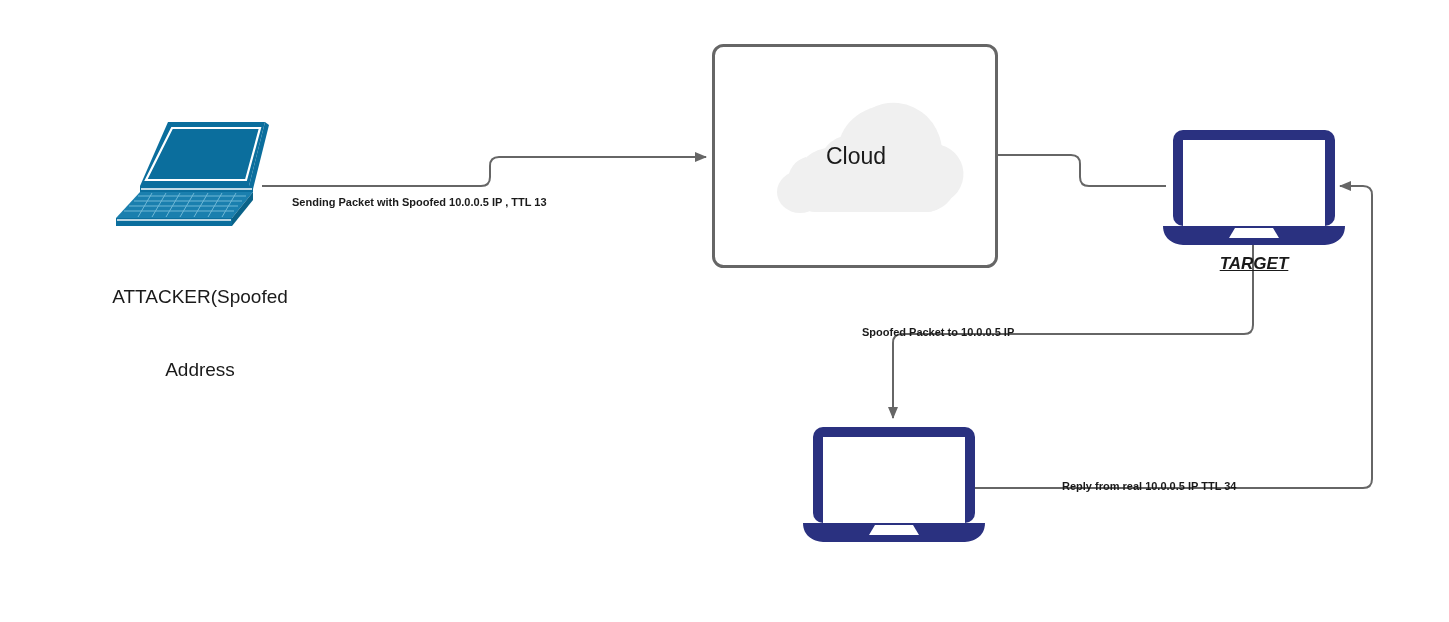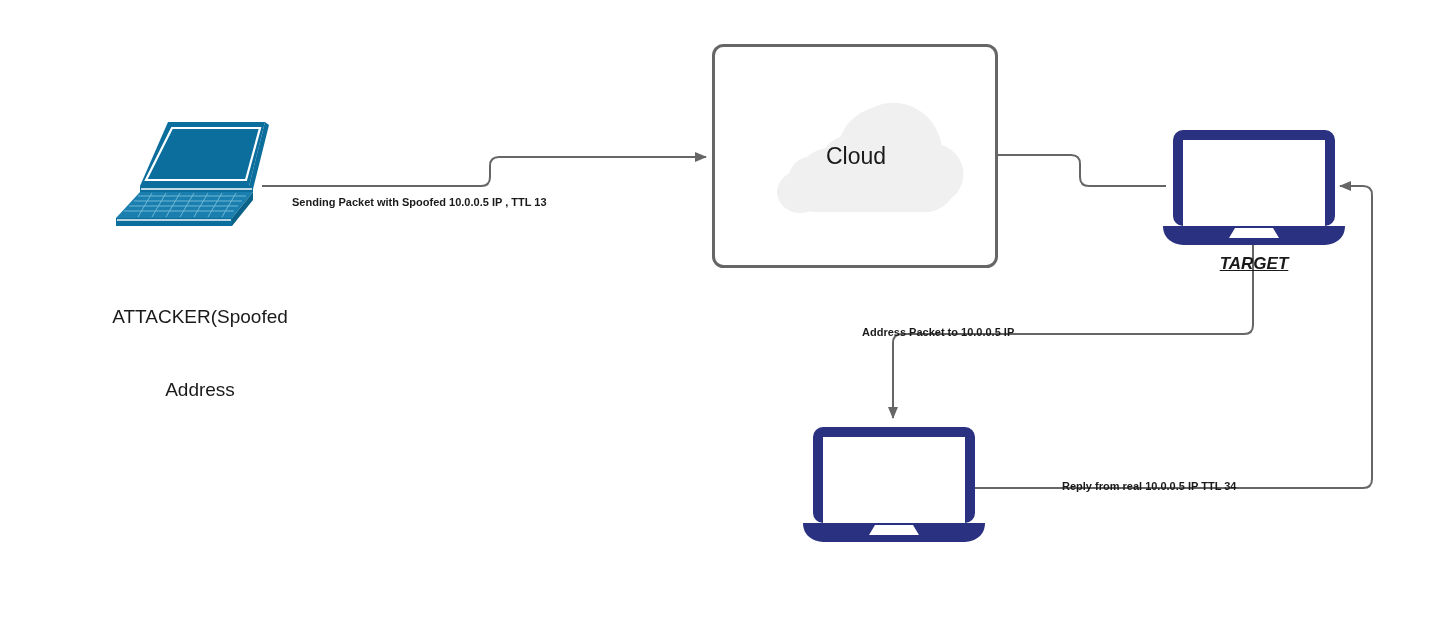--- a/index.html
+++ b/index.html
@@ -110,21 +110,21 @@
         <line x1="112" y1="73" x2="98" y2="97"></line>
         <line x1="126" y1="73" x2="112" y2="97"></line>
       </g>
 
       <polygon points="6,98 122,98 122,106 6,106" fill="#0b6e9d"></polygon>
       <polygon points="122,98 143,72 143,80 122,106" fill="#0a6288"></polygon>
       <polygon points="7,99 121,99 121,101 7,101" fill="#ffffff" opacity="0.7"></polygon>
     </svg>
   </div>
 
-  <div class="node-label label-plain" style="left:60px; top:256px; width:280px;">
+  <div class="node-label label-plain" style="left:60px; top:236px; width:280px;">
     <div>ATTACKER(Spoofed</div>
     <div>Address</div>
   </div>
 
   <div class="edge-label" style="left:292px; top:197px;">Sending Packet with Spoofed 10.0.0.5 IP , TTL 13</div>
 
   <div class="node" style="left:712px; top:44px;">
     <svg width="286" height="224" viewBox="0 0 286 224" xmlns="http://www.w3.org/2000/svg">
       <rect x="1.5" y="1.5" width="283" height="221" rx="10" ry="10" fill="#ffffff" stroke="#666666" stroke-width="3"></rect>
       <path fill="#f0f0f0" d="M106,124
@@ -149,21 +149,21 @@
     <svg width="198" height="120" viewBox="0 0 198 120" xmlns="http://www.w3.org/2000/svg">
       <rect x="18" y="2" width="162" height="96" rx="10" ry="10" fill="#2a3180"></rect>
       <rect x="28" y="12" width="142" height="86" fill="#ffffff"></rect>
       <path d="M8,98 L190,98 C190,112 178,117 168,117 L30,117 C20,117 8,112 8,98 Z" fill="#2a3180"></path>
       <path d="M80,100 L118,100 L124,110 L74,110 Z" fill="#ffffff"></path>
     </svg>
   </div>
 
   <div class="node-label label-bolditalic" style="left:1155px; top:253px; width:198px;">TARGET</div>
 
-  <div class="edge-label" style="left:862px; top:327px;">Address Packet to 10.0.0.5 IP</div>
+  <div class="edge-label" style="left:862px; top:327px;">Spoofed Packet to 10.0.0.5 IP</div>
 
   <div class="node" style="left:795px; top:425px;">
     <svg width="198" height="120" viewBox="0 0 198 120" xmlns="http://www.w3.org/2000/svg">
       <rect x="18" y="2" width="162" height="96" rx="10" ry="10" fill="#2a3180"></rect>
       <rect x="28" y="12" width="142" height="86" fill="#ffffff"></rect>
       <path d="M8,98 L190,98 C190,112 178,117 168,117 L30,117 C20,117 8,112 8,98 Z" fill="#2a3180"></path>
       <path d="M80,100 L118,100 L124,110 L74,110 Z" fill="#ffffff"></path>
     </svg>
   </div>
 

